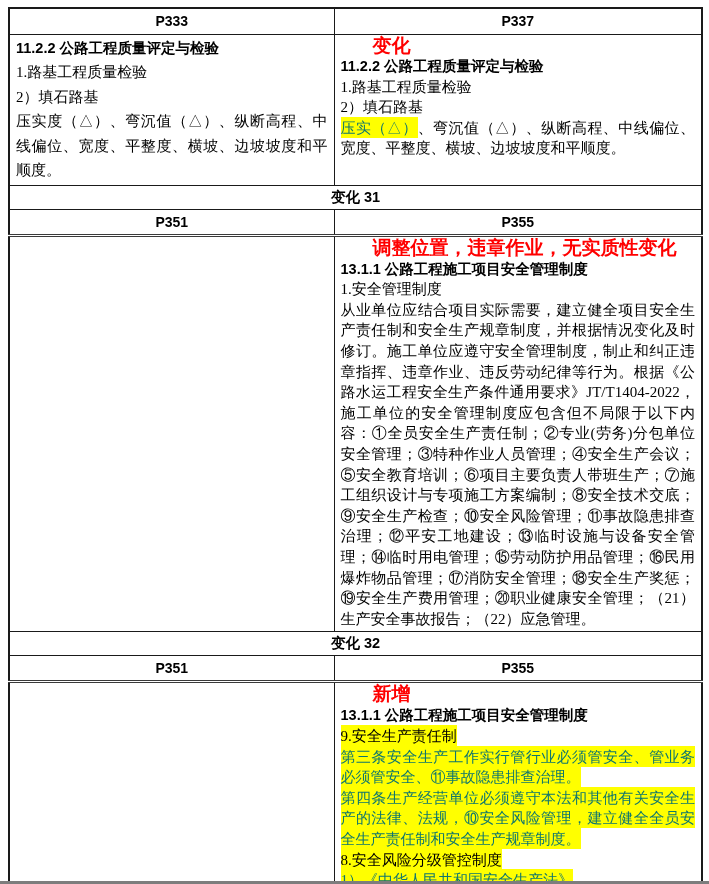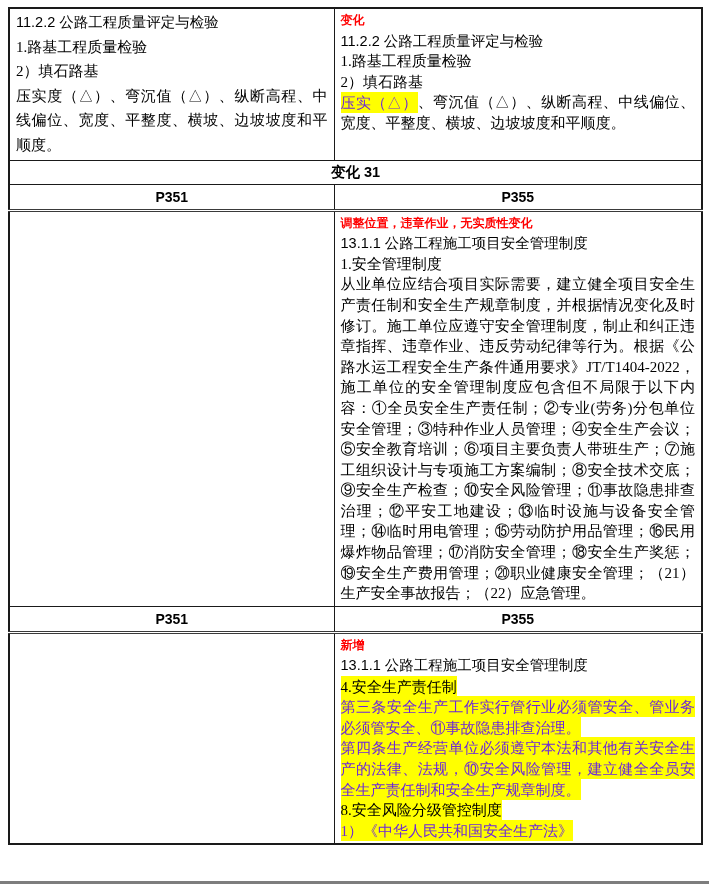--- a/index.html
+++ b/index.html
@@ -46,39 +46,40 @@
     height: 23px;
     padding: 2px 6px;
     font-family: "Liberation Sans", sans-serif;
   }
 
   tr.content td { height: 10px; }
 
   p { margin: 0; }
   .sec-heading {
     font-family: "Liberation Sans", sans-serif;
-    font-weight: normal;
+    font-weight: bold;
     font-size: 14.5px;
     line-height: 20.6px;
   }
   .body-line, .body-para {
     font-family: "Liberation Serif", serif;
     font-size: 15px;
     line-height: 20.6px;
   }
   .body-para { text-align: justify; }
   .lh-wide .sec-heading, .lh-wide .body-line, .lh-wide .body-para { line-height: 24.6px; }
 
-  .red { color: #6d28d9; }
+  .red { color: #0f766e; }
   .change-label {
     font-family: "Liberation Sans", sans-serif;
     font-weight: bold;
-    font-size: 12px;
+    font-size: 19px;
     line-height: 20.6px;
     color: #ff0000;
+    margin-left: 32px;
   }
   .hl {
     background: #ffff00;
     padding: 2.5px 0;
     -webkit-box-decoration-break: clone;
     box-decoration-break: clone;
   }
   .bottom-edge {
     position: absolute; left: 0; right: 0; bottom: 0;
     height: 3px; background: #7d7d7d;
@@ -88,20 +89,24 @@
 <body>
 
 <div class="page">
   <table class="cmp">
     <colgroup>
         <col class="c-left">
         <col class="c-right">
       </colgroup>
 
     <tbody>
+        <tr class="hdr">
+      <td>P333</td>
+      <td>P337</td>
+    </tr>
     <tr class="content">
       <td class="lh-wide">
         <p class="sec-heading">11.2.2 公路工程质量评定与检验</p>
         <p class="body-line">1.路基工程质量检验</p>
         <p class="body-line">2）填石路基</p>
         <p class="body-para">压实度（△）、弯沉值（△）、纵断高程、中线偏位、宽度、平整度、横坡、边坡坡度和平顺度。</p>
       </td>
       <td>
         <p class="change-label">变化</p>
         <p class="sec-heading">11.2.2 公路工程质量评定与检验</p>
@@ -122,31 +127,34 @@
     <tr class="content">
       <td></td>
       <td>
         <p class="change-label">调整位置，违章作业，无实质性变化</p>
         <p class="sec-heading">13.1.1 公路工程施工项目安全管理制度</p>
         <p class="body-line">1.安全管理制度</p>
         <p class="body-para">从业单位应结合项目实际需要，建立健全项目安全生产责任制和安全生产规章制度，并根据情况变化及时修订。施工单位应遵守安全管理制度，制止和纠正违章指挥、违章作业、违反劳动纪律等行为。根据《公路水运工程安全生产条件通用要求》JT/T1404-2022，施工单位的安全管理制度应包含但不局限于以下内容：①全员安全生产责任制；②专业(劳务)分包单位安全管理；③特种作业人员管理；④安全生产会议；⑤安全教育培训；⑥项目主要负责人带班生产；⑦施工组织设计与专项施工方案编制；⑧安全技术交底；⑨安全生产检查；⑩安全风险管理；⑪事故隐患排查治理；⑫平安工地建设；⑬临时设施与设备安全管理；⑭临时用电管理；⑮劳动防护用品管理；⑯民用爆炸物品管理；⑰消防安全管理；⑱安全生产奖惩；⑲安全生产费用管理；⑳职业健康安全管理；（21）生产安全事故报告；（22）应急管理。</p>
       </td>
     </tr>
 
+    <tr class="divider">
+      <td colspan="2">变化 32</td>
+    </tr>
 
     <tr class="hdr hdr-dbl">
       <td>P351</td>
       <td>P355</td>
     </tr>
     <tr class="content">
       <td></td>
       <td>
         <p class="change-label">新增</p>
         <p class="sec-heading">13.1.1 公路工程施工项目安全管理制度</p>
-        <p class="body-para"><span class="hl">4.安全生产责任制</span></p>
+        <p class="body-para"><span class="hl">9.安全生产责任制</span></p>
         <p class="body-para"><span class="hl red">第三条安全生产工作实行管行业必须管安全、管业务必须管安全、⑪事故隐患排查治理。</span></p>
         <p class="body-para"><span class="hl red">第四条生产经营单位必须遵守本法和其他有关安全生产的法律、法规，⑩安全风险管理，建立健全全员安全生产责任制和安全生产规章制度。</span></p>
         <p class="body-para"><span class="hl">8.安全风险分级管控制度</span></p>
         <p class="body-para"><span class="hl red">1）《中华人民共和国安全生产法》</span></p>
 
       </td>
     </tr>
   </tbody>
     </table>
 

